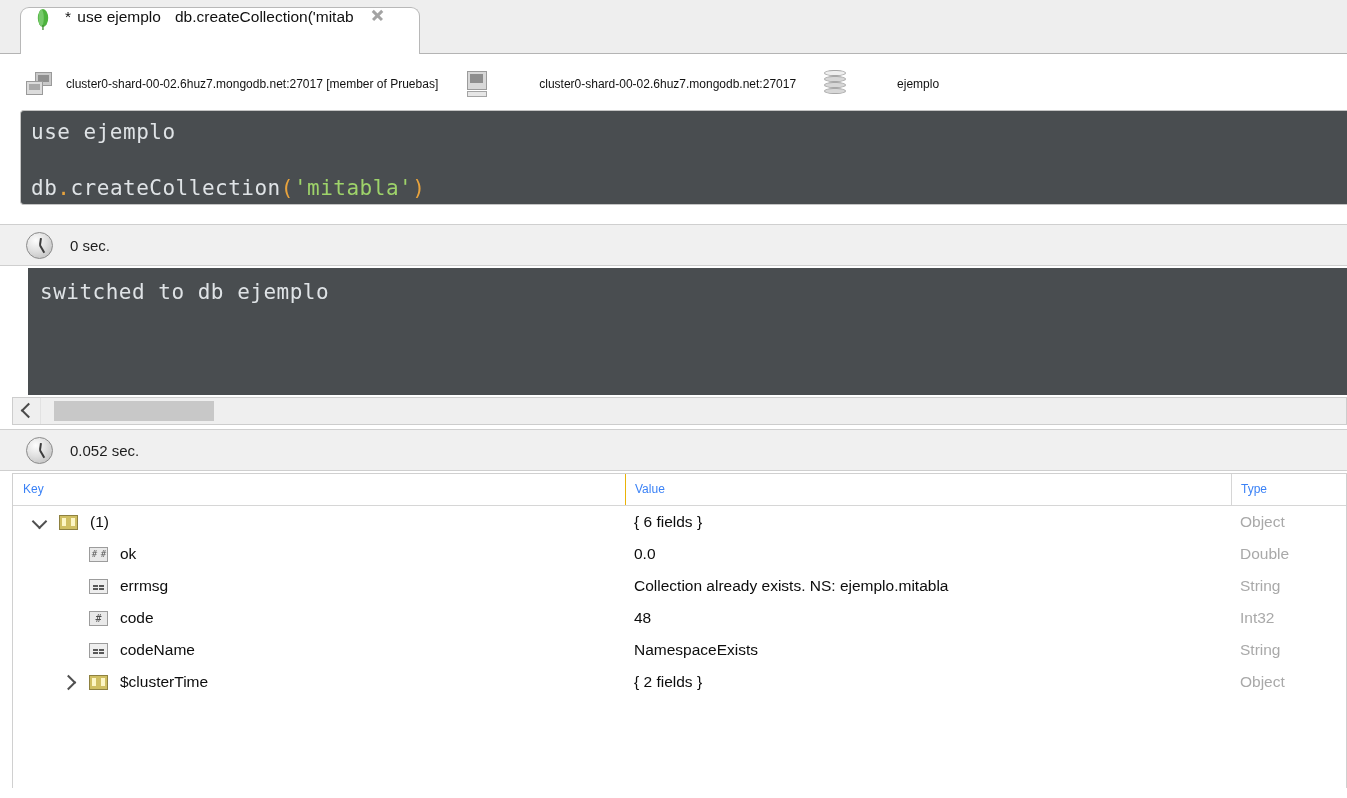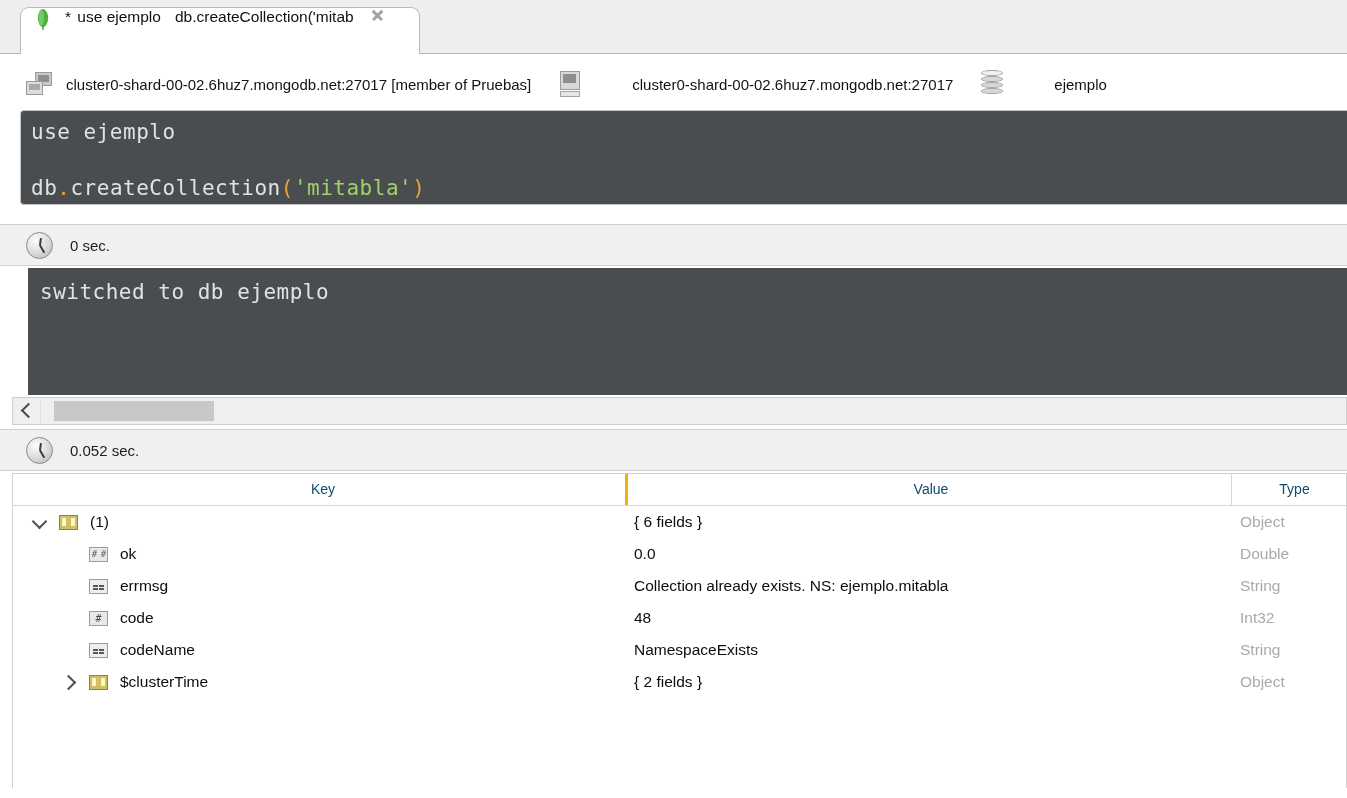--- a/index.html
+++ b/index.html
@@ -84,21 +84,21 @@
     background: #ffffff;
     display: flex;
     align-items: center;
   }
   .crumb {
     display: flex;
     align-items: center;
     white-space: nowrap;
   }
   .crumb-label {
-    font-size: 15px;
+    font-size: 12px;
     color: #121212;
     margin-left: 14px;
   }
   .crumb + .crumb { margin-left: 28px; gap: 37px; }
   .crumb:first-child { margin-left: 26px; }
 
   
   .ico-server {
     width: 26px; height: 24px; position: relative; flex: none;
   }
@@ -302,29 +302,28 @@
     height: 31px;
     border-bottom: 1px solid #d6d6d6;
     position: relative;
     background: #ffffff;
   }
   .th {
     position: absolute;
     top: 0;
     height: 31px;
     line-height: 31px;
-    font-size: 14px;
-    color: #0c4a6e;
+    font-size: 12px;
+    color: #3b82f6;
     padding-left: 9px;
     box-sizing: border-box;
     white-space: nowrap;
-    text-align: center;
   }
   .th.c-key   { left: 10px;   width: 600px; padding-left: 0; }
-  .th.c-value { left: 612px;  width: 600px; border-left: 3px solid #eab308; }
+  .th.c-value { left: 612px;  width: 600px; border-left: 1px solid #eab308; }
   .th.c-type  { left: 1218px; width: 117px; border-left: 1px solid #d6d6d6; }
 
   .trow {
     position: relative;
     height: 32px;
   }
   .cell {
     position: absolute;
     top: 0;
     height: 32px;

